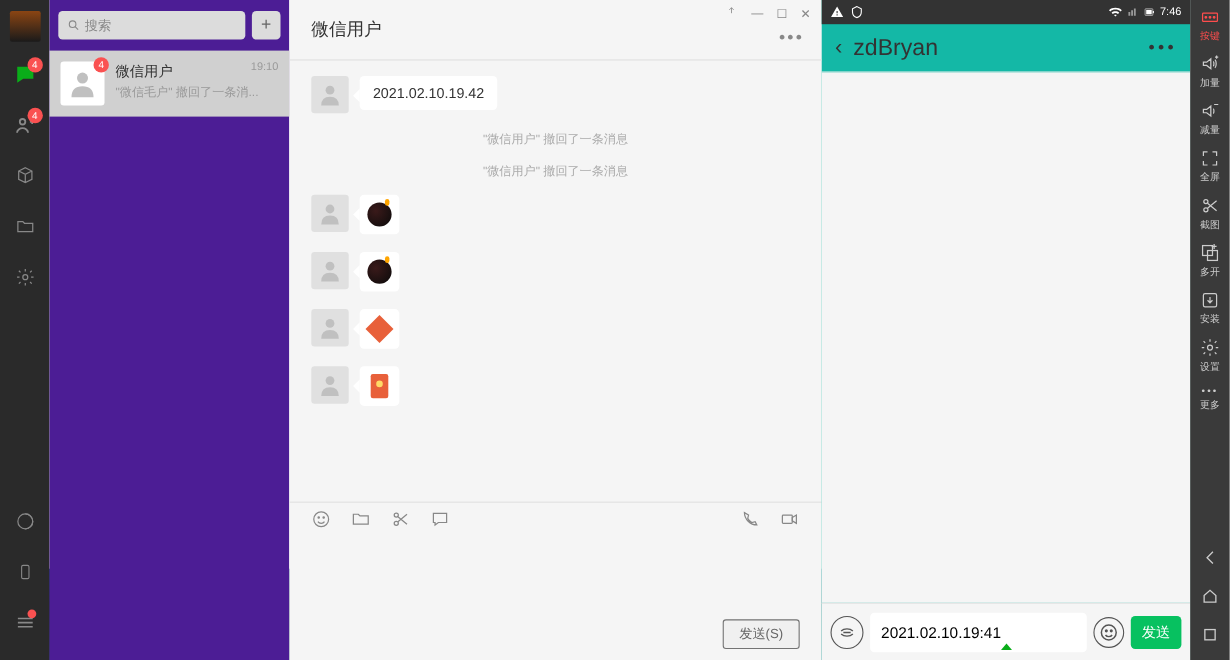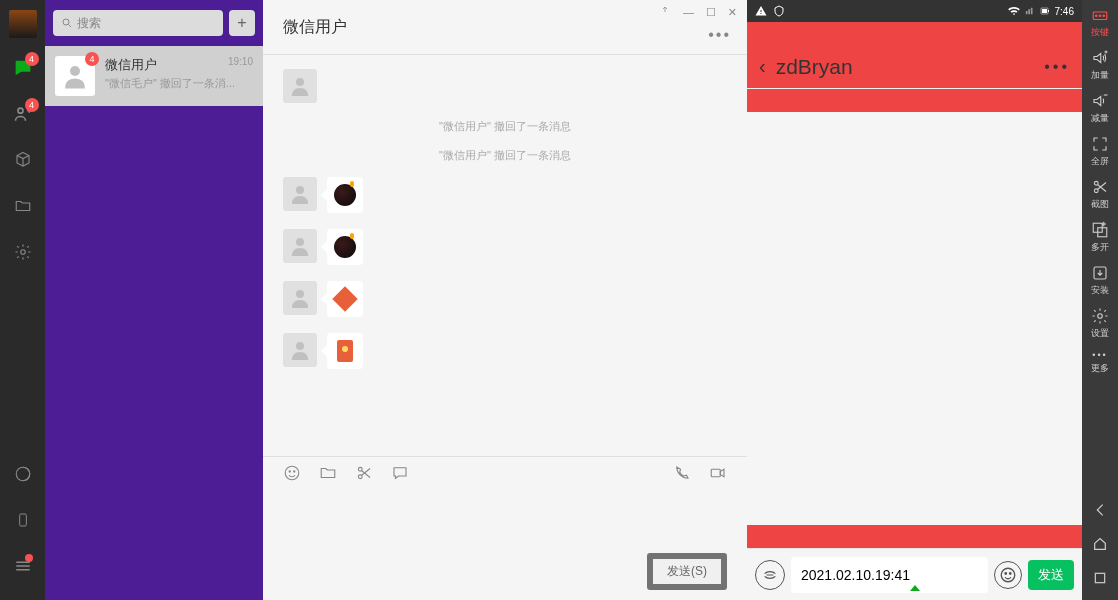--- a/index.html
+++ b/index.html
@@ -45,27 +45,27 @@
 .bomb { width: 22px; height: 22px; background: radial-gradient(circle at 35% 35%, #3a1a1a, #0a0a0a); border-radius: 50%; position: relative; }
 .bomb::after { content: ''; position: absolute; top: -3px; right: 2px; width: 4px; height: 6px; background: #ffa500; border-radius: 2px; }
 .diamond { width: 18px; height: 18px; background: #e8603a; transform: rotate(45deg); }
 .redpack { width: 16px; height: 22px; background: #e8603a; border-radius: 2px; position: relative; }
 .redpack::after { content: ''; position: absolute; top: 6px; left: 50%; transform: translateX(-50%); width: 6px; height: 6px; background: #ffd966; border-radius: 50%; }
 .sys-msg { text-align: center; font-size: 11px; color: #aaa; margin-bottom: 14px; }
 .input-tools { height: 36px; display: flex; align-items: center; padding: 0 20px; gap: 18px; border-top: 1px solid #e0e0e0; }
 .tool-icon { color: #888; cursor: pointer; }
 .tool-spacer { flex: 1; }
 .input-area { height: 108px; padding: 0 20px; position: relative; }
-.send-btn { position: absolute; right: 20px; bottom: 10px; background: #f0f0f0; border: 6px solid #737373; padding: 4px 14px; font-size: 12px; color: #666; cursor: pointer; border-radius: 3px; }
+.send-btn { position: absolute; right: 20px; bottom: 10px; background: #f0f0f0; border: 1px solid #737373; padding: 4px 14px; font-size: 12px; color: #666; cursor: pointer; border-radius: 3px; }
 
 
 .desktop-bg { position: absolute; left: 0; bottom: 0; width: 747px; height: 83px; background: linear-gradient(180deg,#0a5580 0%,#1a3a50 40%,#2a5a70 100%); z-index: -1; }
 
 
-.phone { width: 335px; background: #ef4444; display: flex; flex-direction: column; gap: 23px; }
+.phone { width: 335px; background: #14b8a6; display: flex; flex-direction: column; }
 .statusbar { height: 22px; background: #333; display: flex; align-items: center; padding: 0 8px; font-size: 10px; color: #fff; }
 .status-left { display: flex; gap: 6px; align-items: center; }
 .status-left svg { width: 12px; height: 12px; }
 .status-right { margin-left: auto; display: flex; gap: 4px; align-items: center; }
 .phone-header { height: 44px; display: flex; align-items: center; padding: 0 12px; border-bottom: 1px solid #f0f0f0; }
 .back-arrow { font-size: 20px; color: #333; cursor: pointer; margin-right: 10px; }
 .phone-title { font-size: 21px; color: #333; font-weight: 500; }
 .phone-more { margin-left: auto; letter-spacing: 3px; color: #333; cursor: pointer; }
 .phone-body { flex: 1; background: #f5f5f5; }
 .phone-input-row { height: 52px; background: #f5f5f5; display: flex; align-items: center; padding: 0 8px; gap: 6px; border-top: 1px solid #e5e5e5; }
@@ -191,20 +191,21 @@
     </div>
     <span class="title-more">•••</span>
   </div>
   <div class="messages">
     <div class="msg-row">
       <div class="msg-avatar">
           <svg viewBox="0 0 24 24">
             <use href="#person"></use>
           </svg>
         </div>
+      <div class="msg-bubble">2021.02.10.19.42</div>
     </div>
     <div class="sys-msg">"微信用户" 撤回了一条消息</div>
     <div class="sys-msg">"微信用户" 撤回了一条消息</div>
     <div class="msg-row">
       <div class="msg-avatar">
           <svg viewBox="0 0 24 24">
             <use href="#person"></use>
           </svg>
         </div>
       <div class="msg-sticker">

